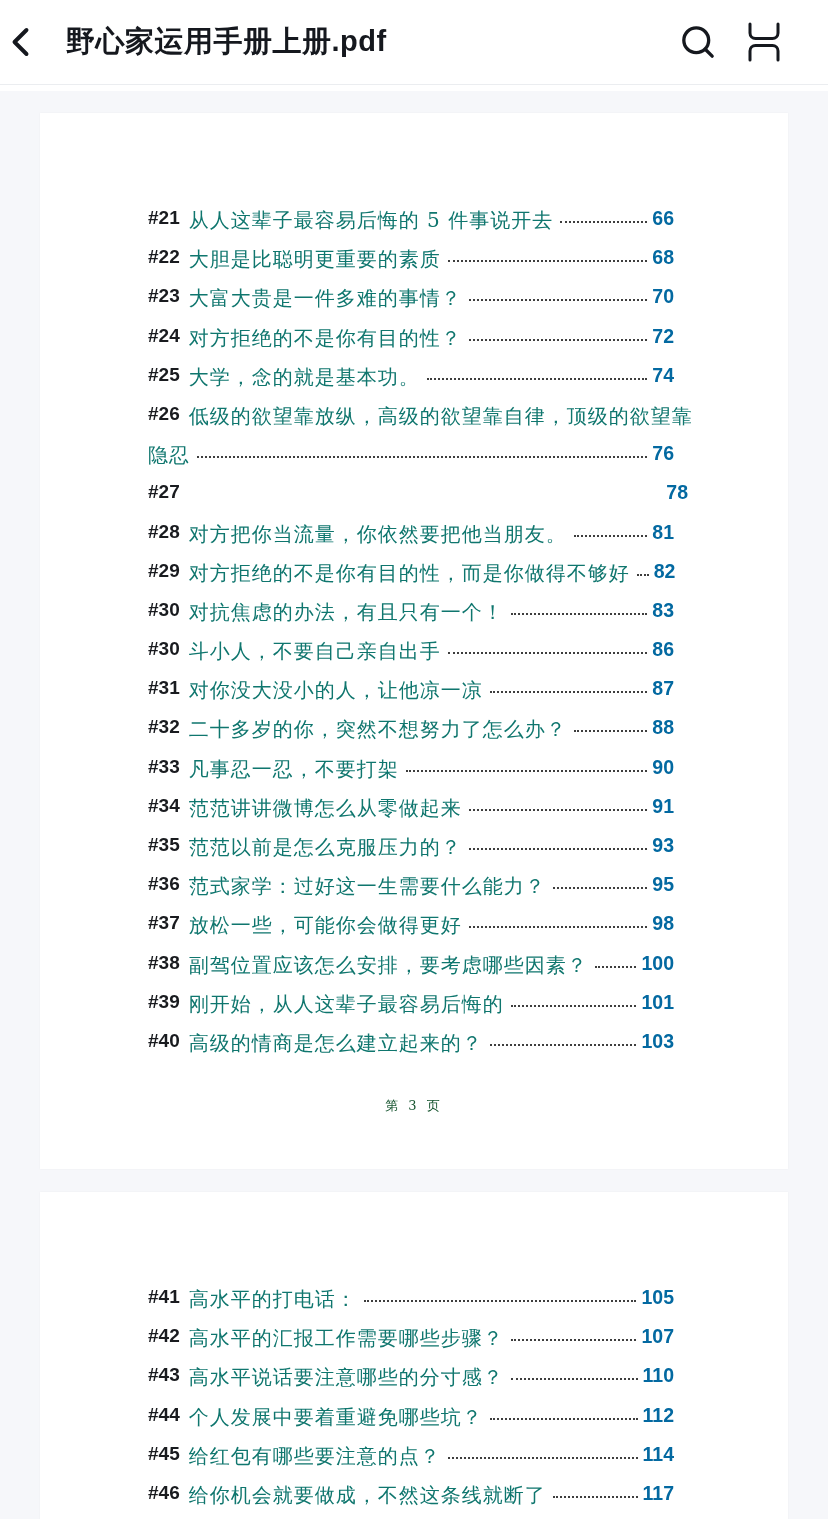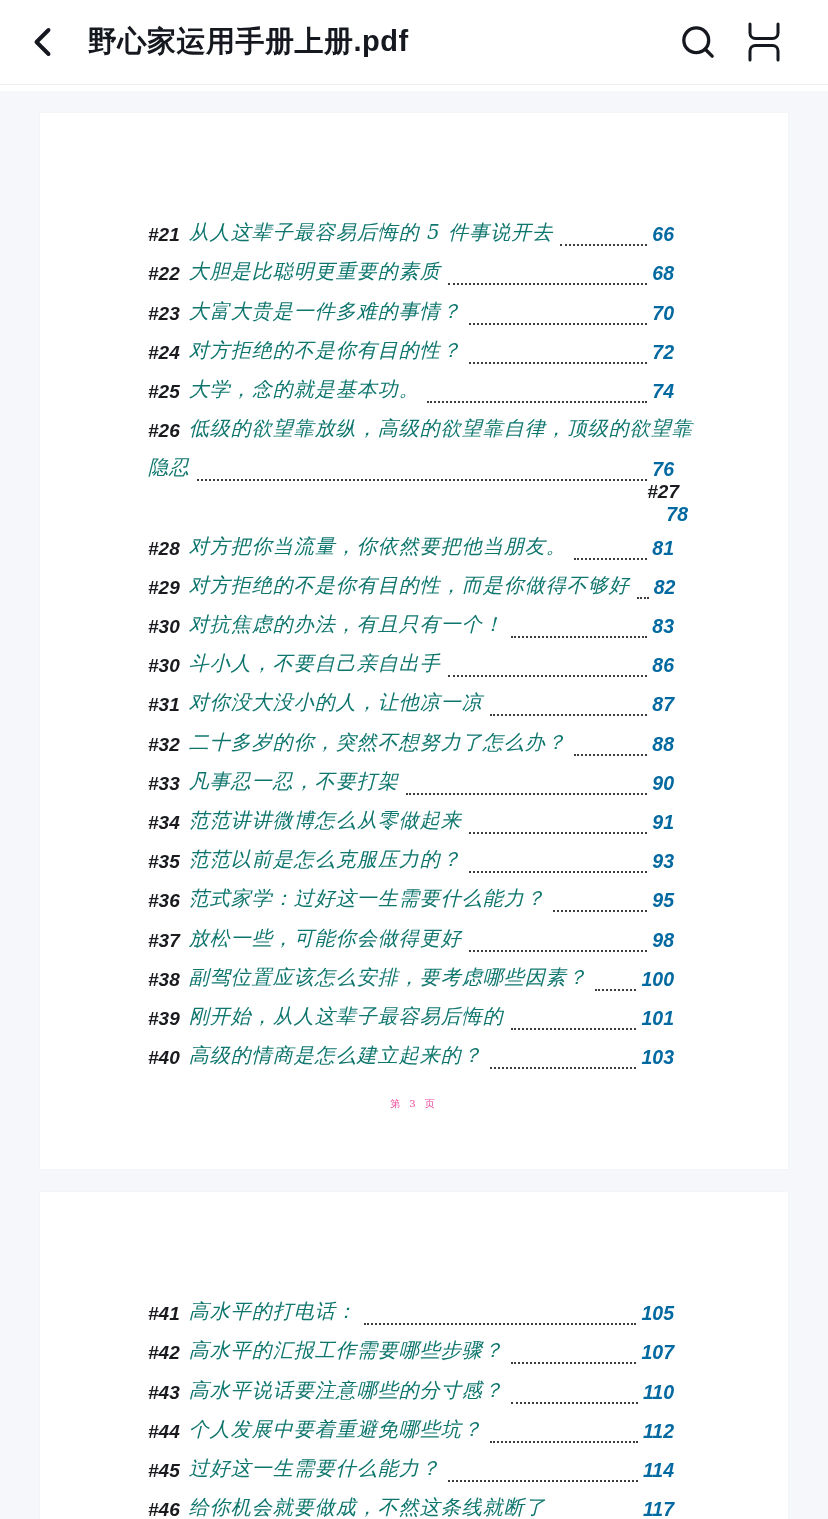--- a/index.html
+++ b/index.html
@@ -7,21 +7,21 @@
     width:828px;height:1519px;overflow:hidden;
     background:#f6f7fa;
     font-family:"Liberation Sans",sans-serif;
   }
   .app{width:828px;height:1519px;overflow:hidden;position:relative;}
 
   
   .topbar{
     height:85px;background:#ffffff;border-bottom:1px solid #ebedf0;
     display:flex;align-items:center;box-sizing:border-box;
-    padding-left:22px;padding-right:42px;
+    padding-right:42px;
   }
   .icon-btn{
     background:none;border:none;padding:0;margin:0;cursor:pointer;
     display:grid;place-items:center;width:44px;height:44px;flex:0 0 auto;
   }
   .doc-title{
     flex:1 1 auto;min-width:0;
     margin:0 0 0 22px;
     font-size:29px;font-weight:700;color:#15181e;letter-spacing:.5px;
     white-space:nowrap;overflow:hidden;text-overflow:ellipsis;
@@ -35,45 +35,45 @@
   .page-card{
     width:748px;margin:0 auto 23px auto;background:#ffffff;
     box-sizing:border-box;box-shadow:0 0 2px rgba(20,30,60,.04);
     overflow:hidden;
   }
   .page-card.full{height:1056px;}
   .page-card.partial{height:420px;margin-bottom:0;}
 
   .toc{padding:94px 114px 0 108px;}
   .toc-row{
-    display:flex;align-items:flex-end;height:39.2px;
-    font-size:20px;color:#26282d;font-style:italic;
-  }
-  .toc-row.flush{margin-right:-14px;flex-direction:column;}
+    display:flex;align-items:flex-start;height:39.2px;
+    font-size:20px;color:#26282d;
+  }
+  .toc-row.flush{margin-right:-14px;}
   .num{
     font-family:"Liberation Sans",sans-serif;font-weight:700;
     font-size:19px;color:#191b1f;margin-right:9px;white-space:nowrap;
   }
   .title{
     font-family:"DejaVu Serif","Liberation Serif",serif;
     letter-spacing:1px;white-space:nowrap;color:#0f766e;
   }
   .dots{
     flex:1 1 auto;min-width:12px;height:14px;
     border-bottom:2.6px dotted #3e3e3e;margin:0 3px 0 7px;
   }
   .spacer{flex:1 1 auto;min-width:6px;}
   .pagenum{
     font-family:"Liberation Sans",sans-serif;font-weight:600;
     font-size:19.5px;color:#0369a1;margin-left:2px;white-space:nowrap;
   }
   .page-footer{
     margin-top:28px;text-align:center;
     font-family:"DejaVu Serif","Liberation Serif",serif;
-    font-size:10px;color:#ec4899;letter-spacing:3px;
+    font-size:13px;color:#14532d;letter-spacing:3px;
   }
 </style>
 </head>
 <body>
 
 <div class="app">
 
   <header class="topbar">
     <button class="icon-btn">
       <svg width="36" height="36" viewBox="0 0 24 24">
@@ -255,21 +255,21 @@
             <span class="pagenum">110</span>
           </div>
           <div class="toc-row">
             <span class="num">#44</span>
             <span class="title">个人发展中要着重避免哪些坑？</span>
             <div class="dots"></div>
             <span class="pagenum">112</span>
           </div>
           <div class="toc-row">
             <span class="num">#45</span>
-            <span class="title">过好这一生需要什么能力？</span>
+            <span class="title">给红包有哪些要注意的点？</span>
             <div class="dots"></div>
             <span class="pagenum">114</span>
           </div>
           <div class="toc-row">
             <span class="num">#46</span>
             <span class="title">给你机会就要做成，不然这条线就断了</span>
             <div class="dots"></div>
             <span class="pagenum">117</span>
           </div>
         </div>

